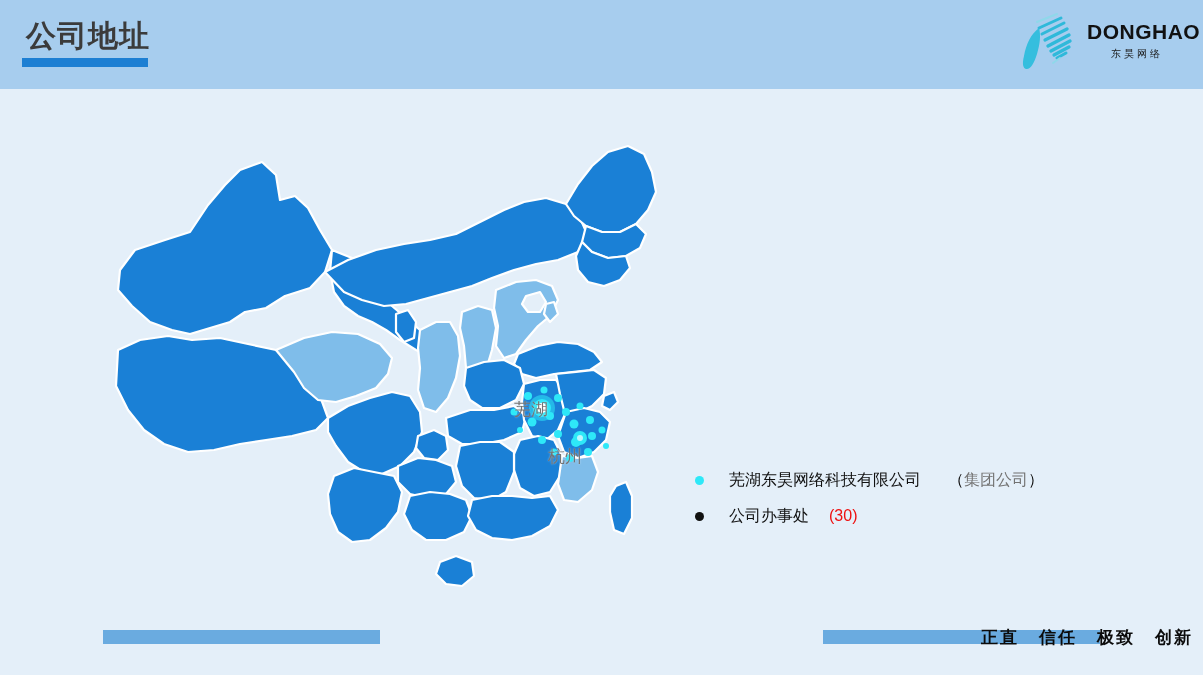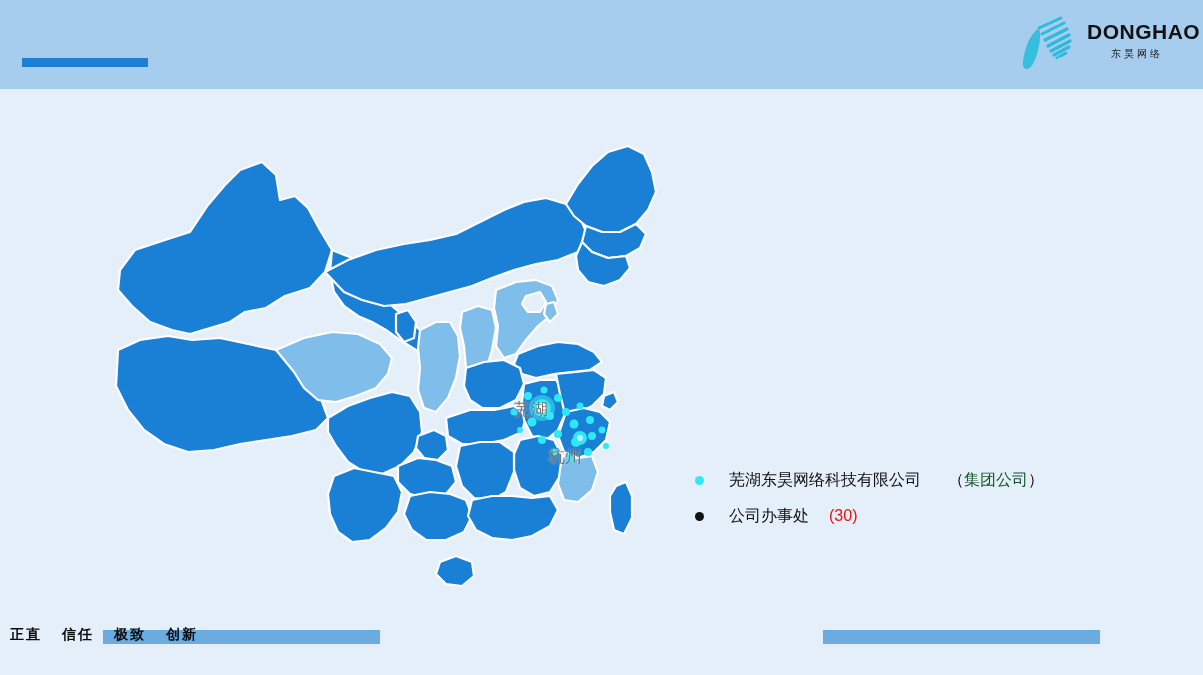--- a/index.html
+++ b/index.html
@@ -132,51 +132,52 @@
     font-size: 16px;
     color: #111;
     line-height: 20px;
   }
   .legend-tag {
     font-size: 16px;
     color: #111;
     line-height: 20px;
     margin-left: 7px;
   }
-  .legend-tag .accent { color: #14532d; }
+  .legend-tag .accent { color: #737373; }
   .legend-count { color: #ee1010; font-size: 16px; }
 
   
   .footer-bar {
     position: absolute;
     top: 630px;
     height: 14px;
     background: #6aabe0;
   }
   .footer-bar-left { left: 103px; width: 277px; }
   .footer-bar-right { left: 823px; width: 277px; }
   .footer-slogan {
     position: absolute;
     left: 0;
     top: 626px;
     width: 1203px;
-    text-align: left;
-    font-size: 14px;
+    text-align: right;
+    font-size: 17px;
     font-weight: bold;
     color: #0b0b0b;
     letter-spacing: 2px;
   }
   .footer-slogan span { margin: 0 10px; }
 </style>
 </head>
 <body>
 
 <div class="slide">
 
   <div class="header">
+    <div class="page-title">公司地址</div>
     <div class="title-underline"></div>
 
     <div class="logo-wrap">
       <div class="logo-mark">
         <svg viewBox="0 0 72 66" width="72" height="66" aria-hidden="true">
           <g fill="none" stroke="#2fb9da" stroke-linecap="round">
             <path d="M44 10 L22 20" stroke-width="3"></path>
             <path d="M47 15 L25 26" stroke-width="3"></path>
             <path d="M50 21 L28 32" stroke-width="3.2"></path>
             <path d="M52 27 L31 38" stroke-width="3.4"></path>

